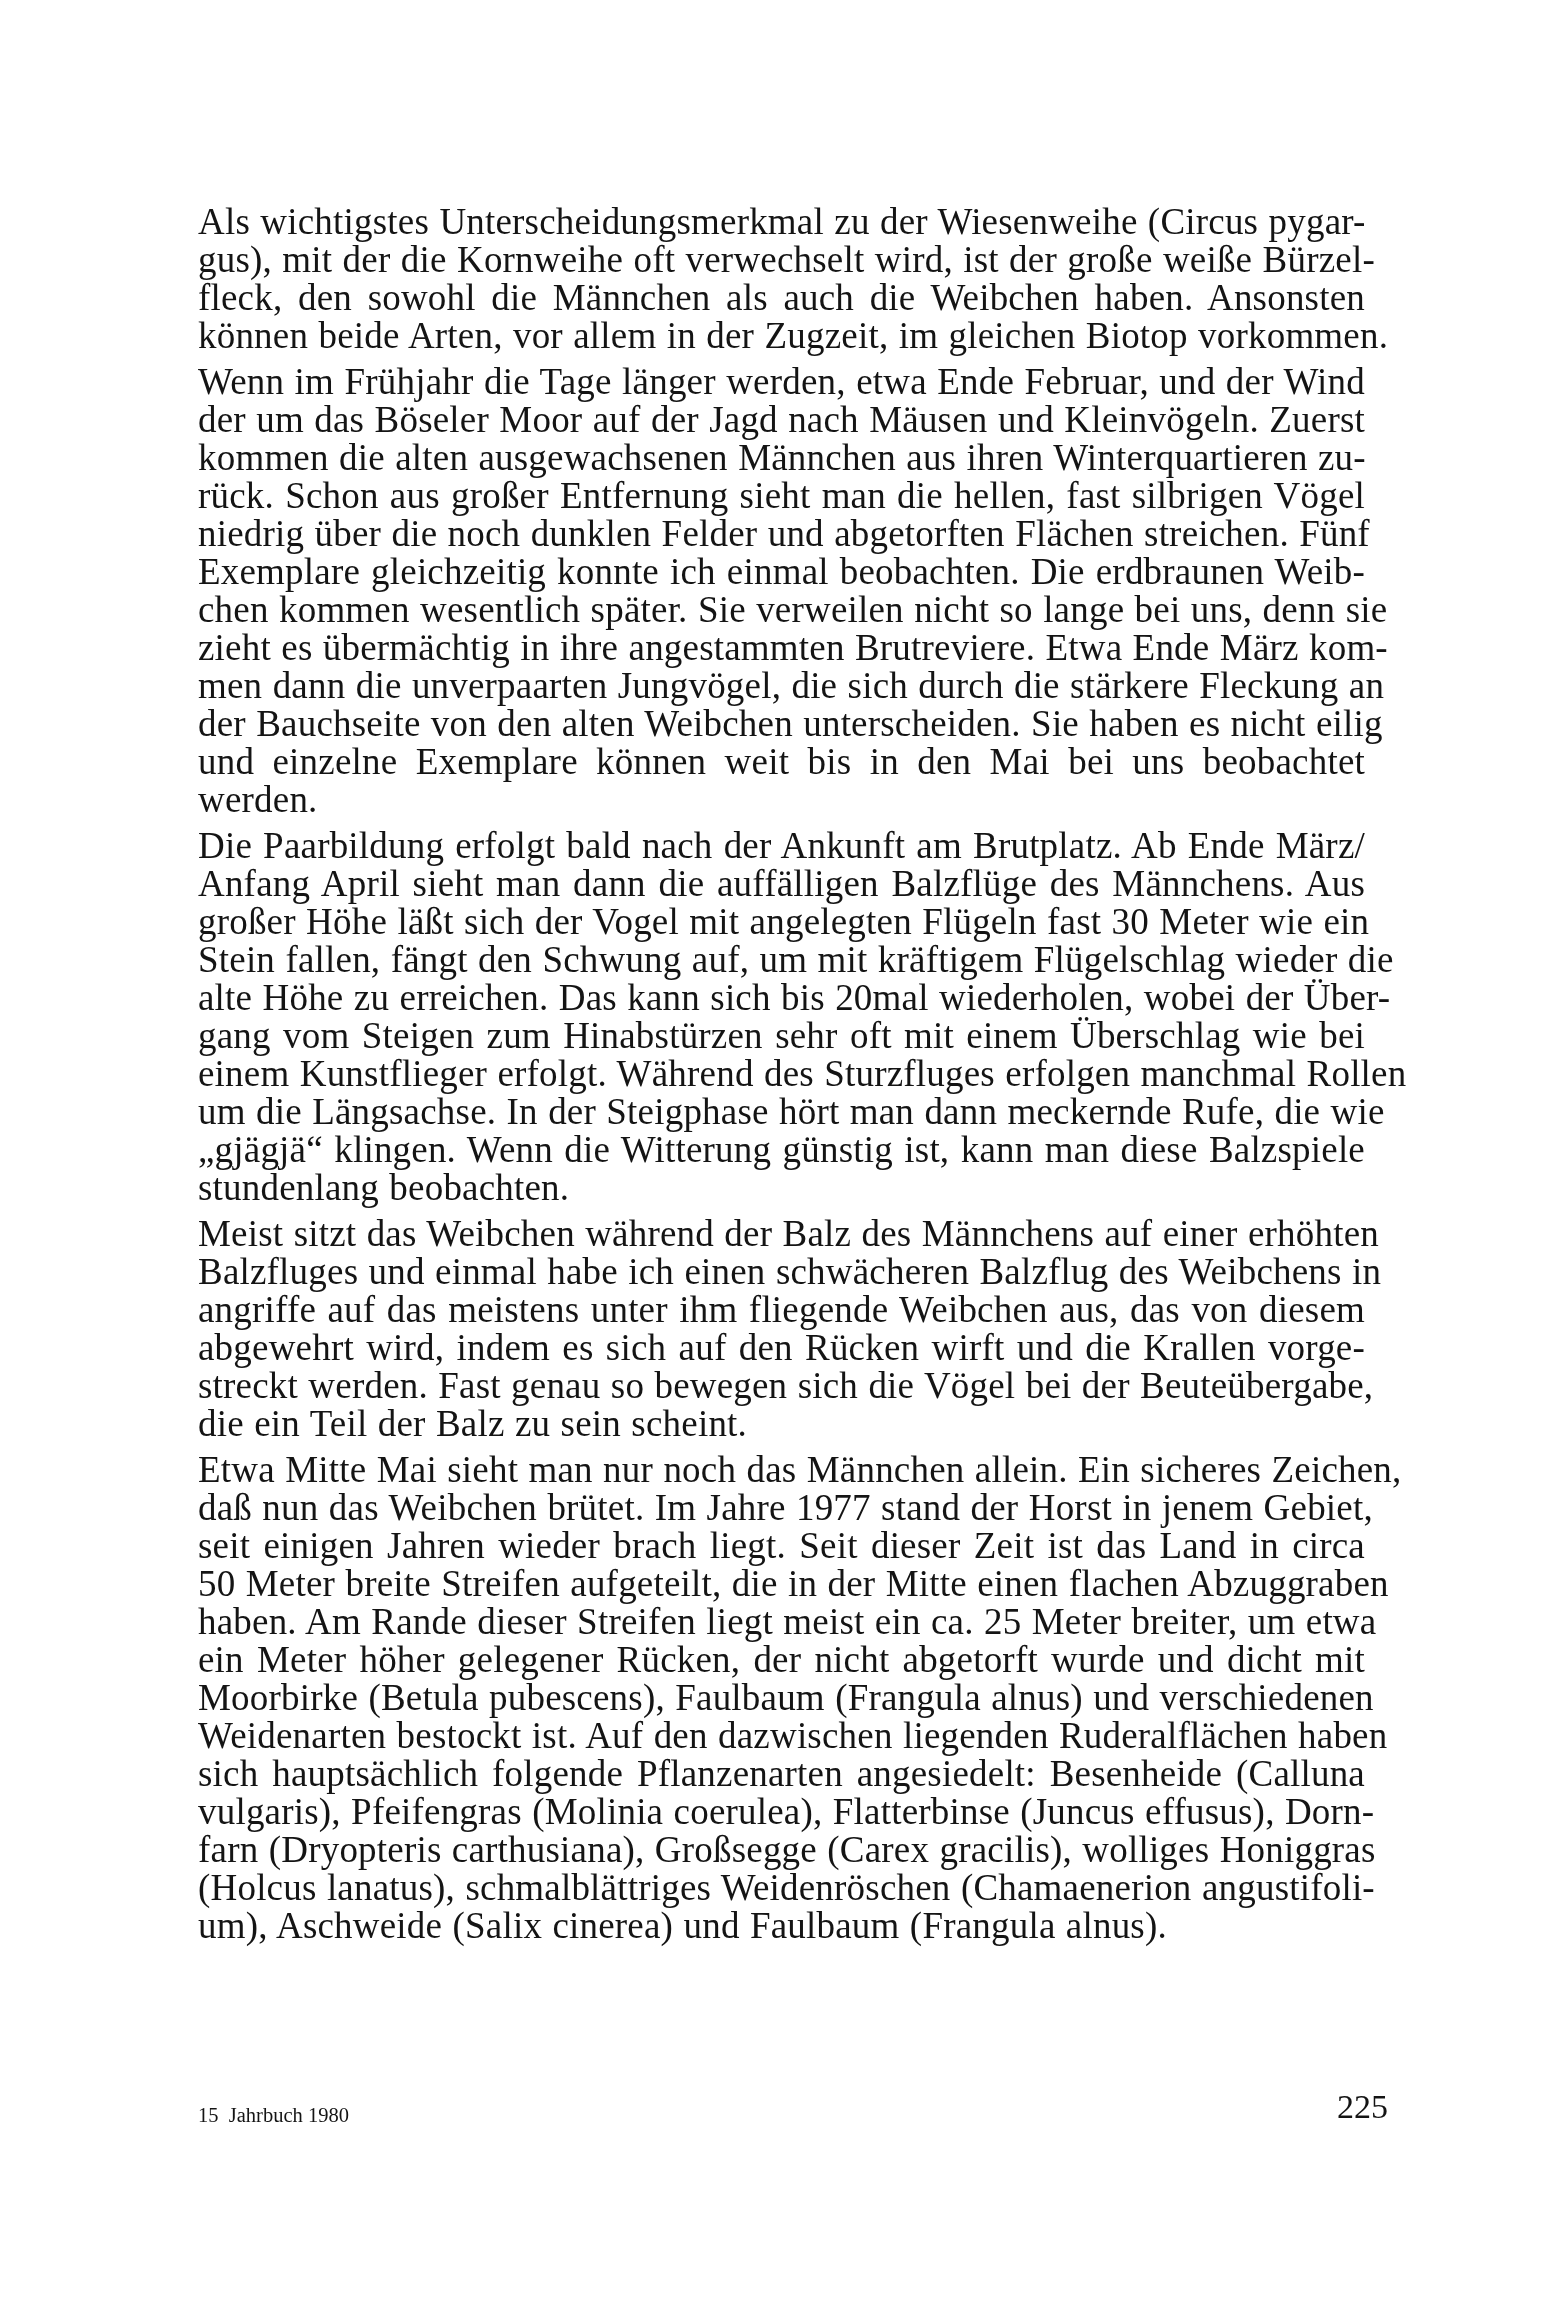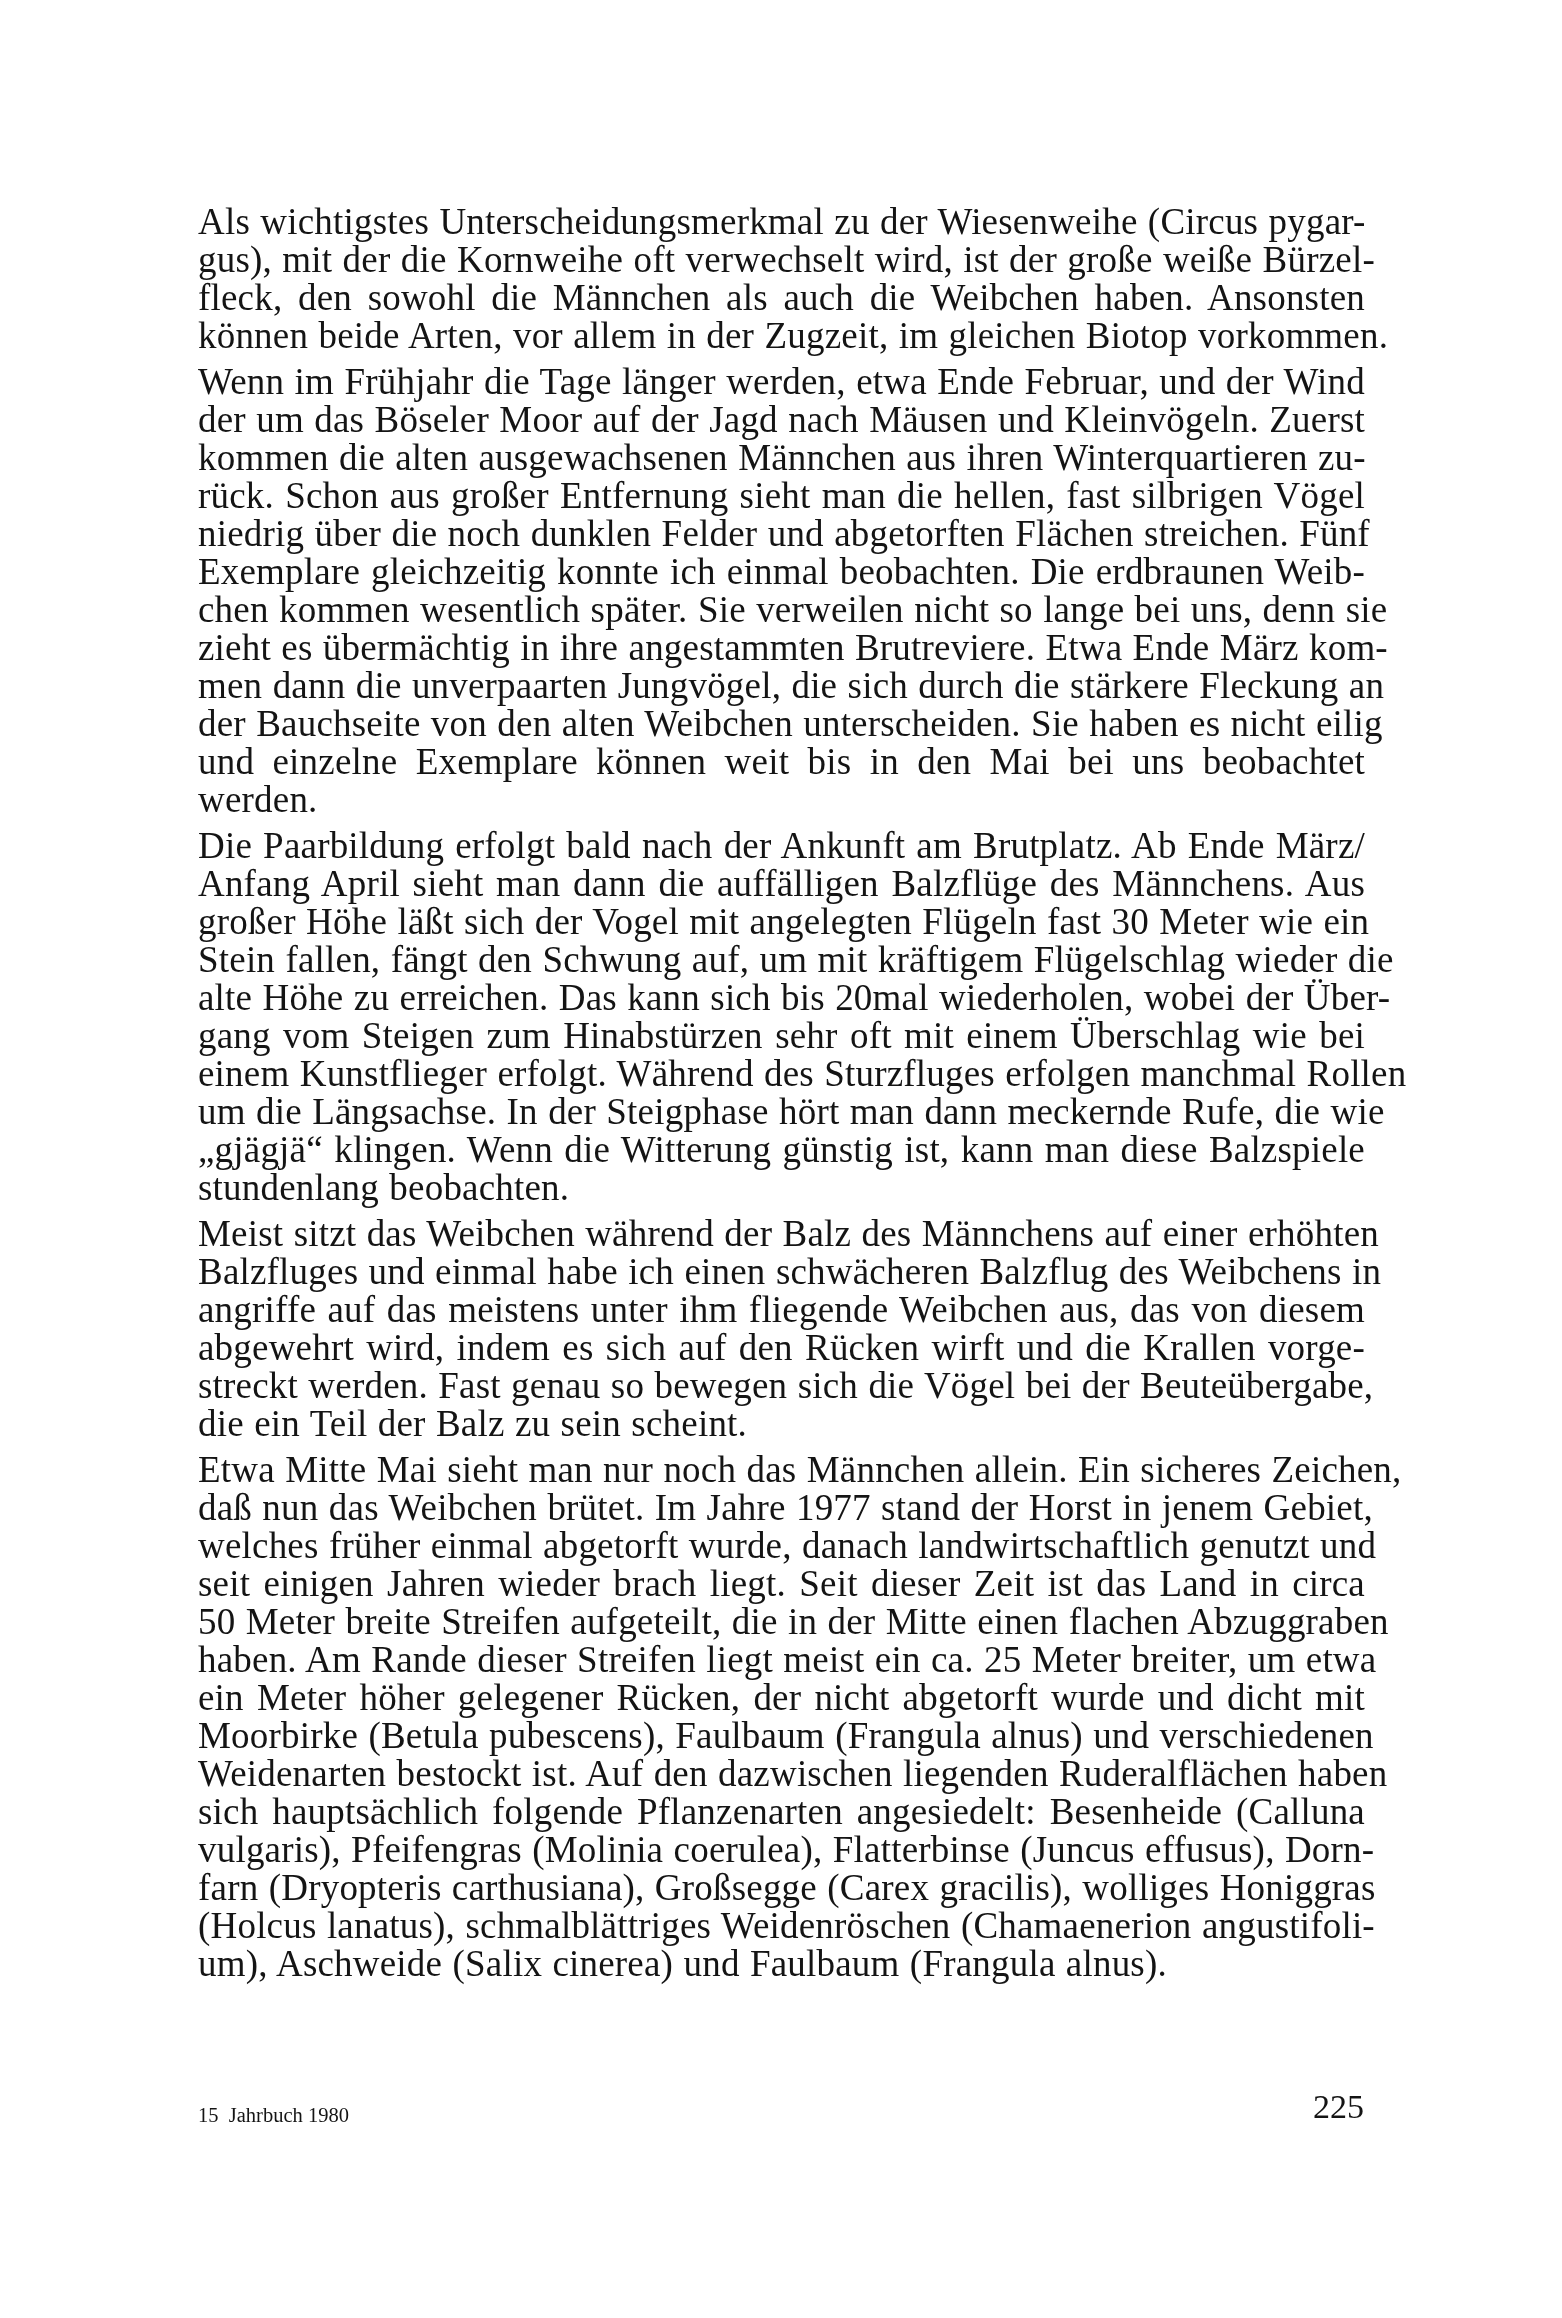--- a/index.html
+++ b/index.html
@@ -40,21 +40,21 @@
   .footer-left {
     position: absolute;
     left: 198px;
     top: 2103px;
     font-size: 20.5px;
     line-height: 25.6px;
     white-space: pre;
   }
   .page-number {
     position: absolute;
-    right: 198px;
+    right: 174px;
     top: 2088px;
     font-size: 34px;
     line-height: 38px;
     text-align: right;
   }
 </style>
 </head>
 <body>
 
 <div class="page-text">
@@ -94,21 +94,20 @@
     <span class="line">Meist sitzt das Weibchen während der Balz des Männchens auf einer erhöhten</span>
     <span class="line">Balzfluges und einmal habe ich einen schwächeren Balzflug des Weibchens in</span>
     <span class="line">angriffe auf das meistens unter ihm fliegende Weibchen aus, das von diesem</span>
     <span class="line">abgewehrt wird, indem es sich auf den Rücken wirft und die Krallen vorge-</span>
     <span class="line">streckt werden. Fast genau so bewegen sich die Vögel bei der Beuteübergabe,</span>
     <span class="line last">die ein Teil der Balz zu sein scheint.</span>
   </div>
   <div class="paragraph">
     <span class="line">Etwa Mitte Mai sieht man nur noch das Männchen allein. Ein sicheres Zeichen,</span>
     <span class="line">daß nun das Weibchen brütet. Im Jahre 1977 stand der Horst in jenem Gebiet,</span>
-    <span class="line">welches früher einmal abgetorft wurde, danach landwirtschaftlich genutzt und</span>
     <span class="line">seit einigen Jahren wieder brach liegt. Seit dieser Zeit ist das Land in circa</span>
     <span class="line">50 Meter breite Streifen aufgeteilt, die in der Mitte einen flachen Abzuggraben</span>
     <span class="line">haben. Am Rande dieser Streifen liegt meist ein ca. 25 Meter breiter, um etwa</span>
     <span class="line">ein Meter höher gelegener Rücken, der nicht abgetorft wurde und dicht mit</span>
     <span class="line">Moorbirke (Betula pubescens), Faulbaum (Frangula alnus) und verschiedenen</span>
     <span class="line">Weidenarten bestockt ist. Auf den dazwischen liegenden Ruderalflächen haben</span>
     <span class="line">sich hauptsächlich folgende Pflanzenarten angesiedelt: Besenheide (Calluna</span>
     <span class="line">vulgaris), Pfeifengras (Molinia coerulea), Flatterbinse (Juncus effusus), Dorn-</span>
     <span class="line">farn (Dryopteris carthusiana), Großsegge (Carex gracilis), wolliges Honiggras</span>
     <span class="line">(Holcus lanatus), schmalblättriges Weidenröschen (Chamaenerion angustifoli-</span>

